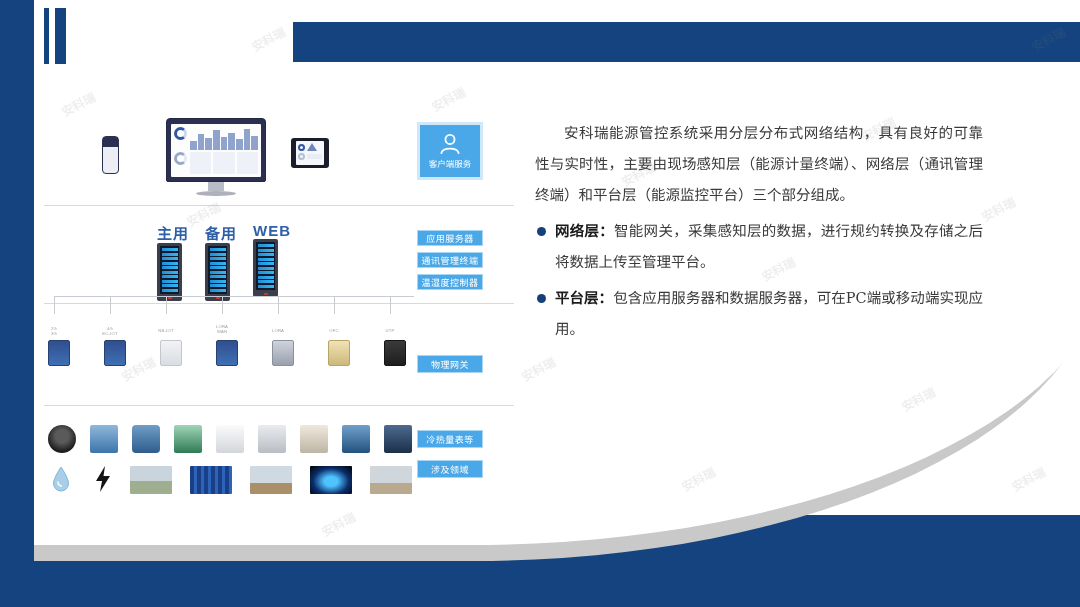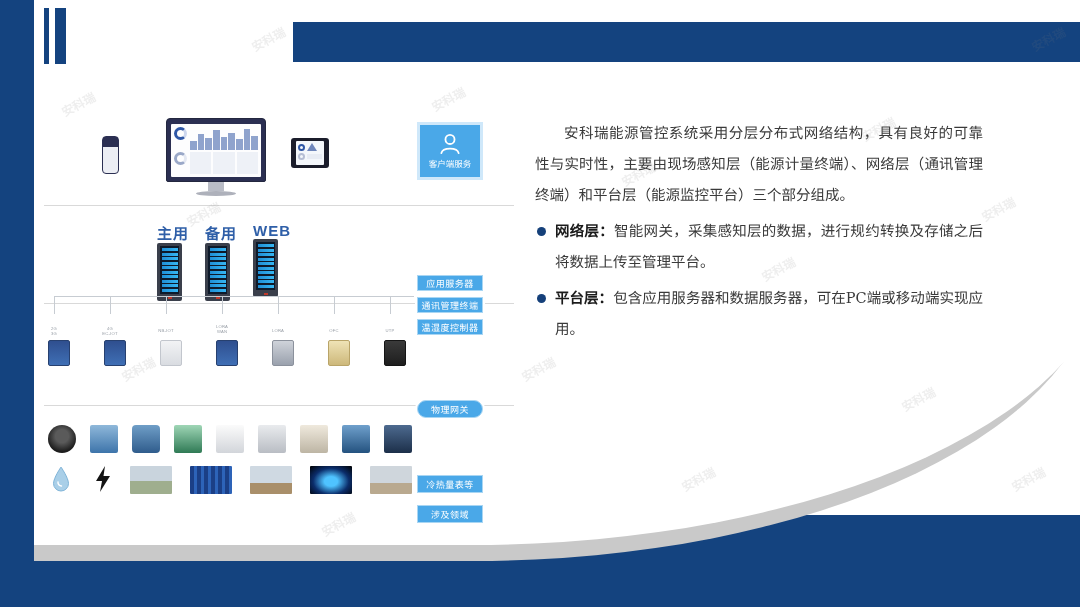--- a/index.html
+++ b/index.html
@@ -88,21 +88,20 @@
 
   
   .chip {
     position:absolute;
     background:#4aa8e8; color:#ffffff;
     font-size:9px; letter-spacing:.5px;
     display:flex; align-items:center; justify-content:center;
     border:1px solid #a9d6f3;
     box-shadow:0 0 0 2px #ffffff;
     white-space:nowrap;
-    margin-top:45px;
   }
   .chip-sq {
     position:absolute; width:66px; height:58px;
     background:#4aa8e8; border:3px solid #cfe8fa;
     display:flex; flex-direction:column; align-items:center; justify-content:center;
     color:#fff; font-size:8.5px; gap:3px;
   }
   .chip-sq svg { display:block; }
 
   
@@ -372,21 +371,21 @@
 
     <div class="devlabel" style="left:232px; top:228px;">LORA</div>
     <div class="dev netdev nd-gray" style="left:246px; top:240px;"></div>
 
     <div class="devlabel" style="left:288px; top:228px;">OFC</div>
     <div class="dev netdev nd-gold" style="left:302px; top:240px;"></div>
 
     <div class="devlabel" style="left:344px; top:228px;">UTP</div>
     <div class="dev netdev nd-dark" style="left:358px; top:240px;"></div>
 
-    <div class="chip" style="left:391px; top:255px; width:66px; height:18px;border-radius:9px;">
+    <div class="chip" style="left:391px; top:255px; width:66px; height:18px;">
       <span>物理网关</span>
     </div>
 
     <div class="tile tile-blackmeter" style="left:22px; top:325px;"></div>
     <div class="tile tile-flow" style="left:64px; top:325px;"></div>
     <div class="tile tile-press" style="left:106px; top:325px;"></div>
     <div class="tile tile-green" style="left:148px; top:325px;"></div>
     <div class="tile tile-white" style="left:190px; top:325px;"></div>
     <div class="tile tile-sensor" style="left:232px; top:325px;"></div>
     <div class="tile tile-gasmeter" style="left:274px; top:325px;"></div>

